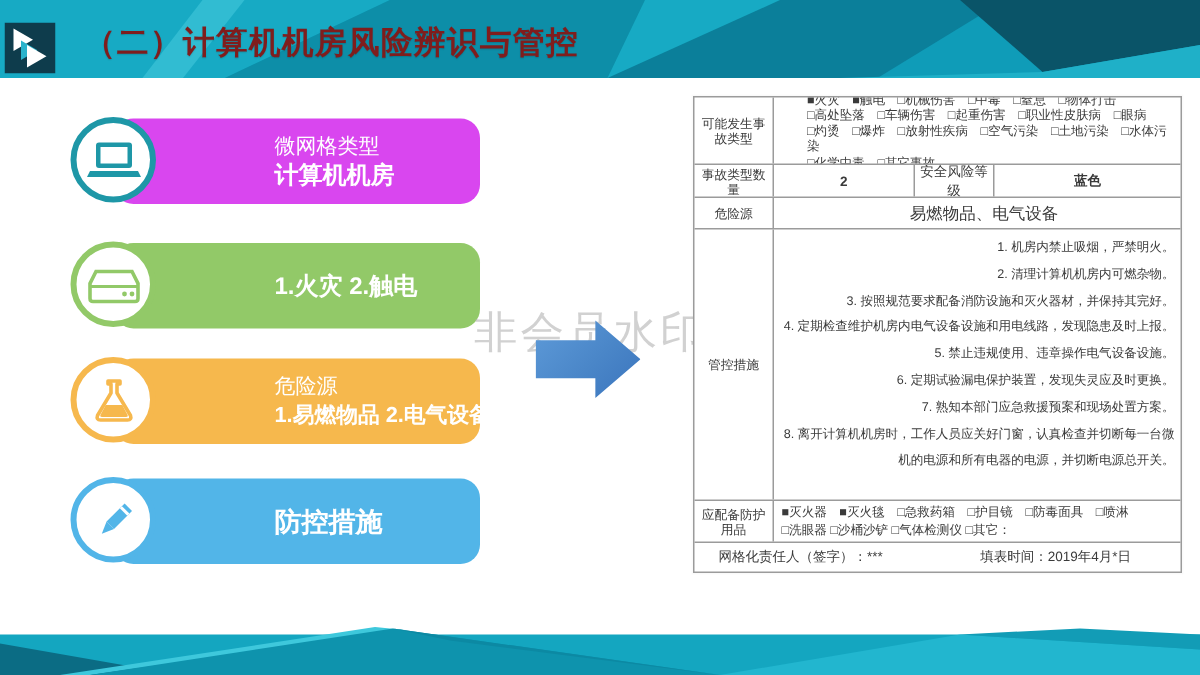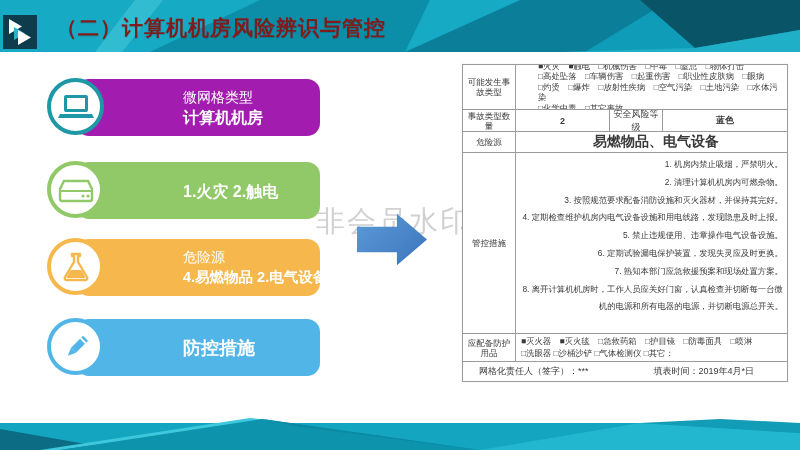--- a/index.html
+++ b/index.html
@@ -22,21 +22,21 @@
   
   .card { position:absolute; left:47px; width:273px; height:59px; }
   .card .box { position:absolute; left:29px; top:1px; right:0; bottom:1px;
     border-radius:13px; color:#fff; padding:7px 6px 6px 107px;
     display:flex; flex-direction:column; justify-content:center; }
   .card .ring { position:absolute; left:0; top:0; width:57px; height:57px;
     border-radius:50%; background:#fff; border:4px solid; z-index:2;
     display:flex; align-items:center; justify-content:center; }
   .card .l1 { font-size:14px; line-height:19px; }
   .card .l2 { font-size:16px; font-weight:bold; line-height:21px; white-space:nowrap; }
-  .card-1 { top:78px; }  .card-1 .box{background:#a21caf;} .card-1 .ring{border-color:#1e97a7;}
+  .card-1 { top:78px; }  .card-1 .box{background:#d946ef;} .card-1 .ring{border-color:#1e97a7;}
   .card-2 { top:161px; } .card-2 .box{background:#92c968;} .card-2 .ring{border-color:#92c968;}
   .card-3 { top:238px; } .card-3 .box{background:#f6b84d;} .card-3 .ring{border-color:#f6b84d;}
   .card-3 .l2 { font-size:14.5px; }
   .card-4 { top:318px; } .card-4 .box{background:#52b5e8; justify-content:center;}
   .card-4 .ring{border-color:#52b5e8;}
   .card-4 .l1 { font-size:18px; font-weight:bold; }
 
   
   .watermark { position:absolute; left:316px; top:202px; font-size:29px;
     color:rgba(185,185,185,.65); letter-spacing:2px; z-index:1; white-space:nowrap; }
@@ -57,21 +57,21 @@
   .r-building { height:20px; font-size:9.5px; }
   .c-label { width:52px; flex:none; font-size:8.5px; line-height:10px; }
   .c-b2 { width:94px; flex:none; font-weight:bold; }
   .c-b3 { width:53px; flex:none; }
   .c-b4 { flex:1; font-weight:bold; }
   .r-accident { height:44px; }
   .r-accident .c-content { flex:1; font-size:8.4px; line-height:10.6px;
     text-align:left; justify-content:flex-start; white-space:pre-line; padding-left:22px; }
   .r-count { height:22px; font-size:9px; }
   .r-hazard { height:21px; }
-  .r-hazard .c-content { flex:1; font-weight:bold; font-size:14px;padding-left:12px; }
+  .r-hazard .c-content { flex:1; font-weight:normal; font-size:11px;padding-left:12px; }
   .r-measures { height:181px; }
   .r-measures .c-content { flex:1; font-size:8.4px; line-height:17.8px;
     text-align:right; justify-content:flex-start; align-items:flex-start;
     white-space:pre-line; padding:3px 4px 0 5px; }
   .r-equipment { height:28px; }
   .r-equipment .c-content { flex:1; font-size:8.4px; line-height:11.5px;
     text-align:left; white-space:pre-line; justify-content:flex-start; padding-left:5px; }
   .r-footer { height:20px; font-size:9px; }
   .r-footer .fcell { flex:1; justify-content:center; padding-left:16px; }
   .r-footer .date { margin-left:auto; padding-right:30px; }
@@ -145,21 +145,21 @@
 
 <div class="card card-3">
   <div class="ring">
     <svg viewBox="0 0 32 32" width="32" height="32">
       <path d="M12,3 L20,3 L20,5 L18,5 L18,11 L27,26 Q28,29 25,29 L7,29 Q4,29 5,26 L14,11 L14,5 L12,5 Z" fill="none" stroke="#f6b84d" stroke-width="2.4" stroke-linejoin="round"></path>
       <path d="M10.5,19 L21.5,19 L25,25.5 Q25.6,27 24,27 L8,27 Q6.4,27 7,25.5 Z" fill="#f6b84d"></path>
     </svg>
   </div>
   <div class="box">
     <div class="l1">危险源</div>
-    <div class="l2">4.易燃物品 2.电气设备</div>
+    <div class="l2">1.易燃物品 2.电气设备</div>
   </div>
 </div>
 
 <div class="card card-4">
   <div class="ring">
     <svg viewBox="0 0 32 32" width="32" height="32">
       <g transform="rotate(45 16 16)">
         <rect x="13" y="3" width="7" height="17" fill="#52b5e8"></rect>
         <rect x="13" y="5.5" width="7" height="2" fill="#ffffff"></rect>
         <polygon points="13,20 20,20 16.5,28" fill="#52b5e8"></polygon>

